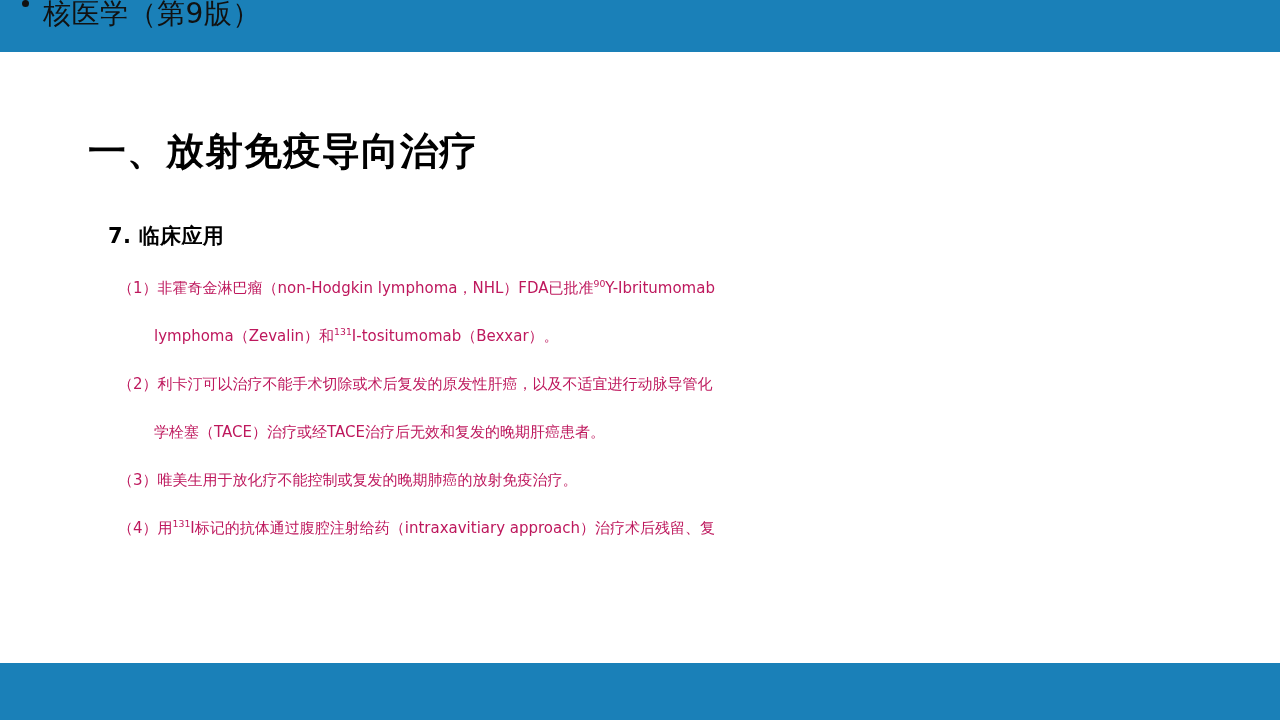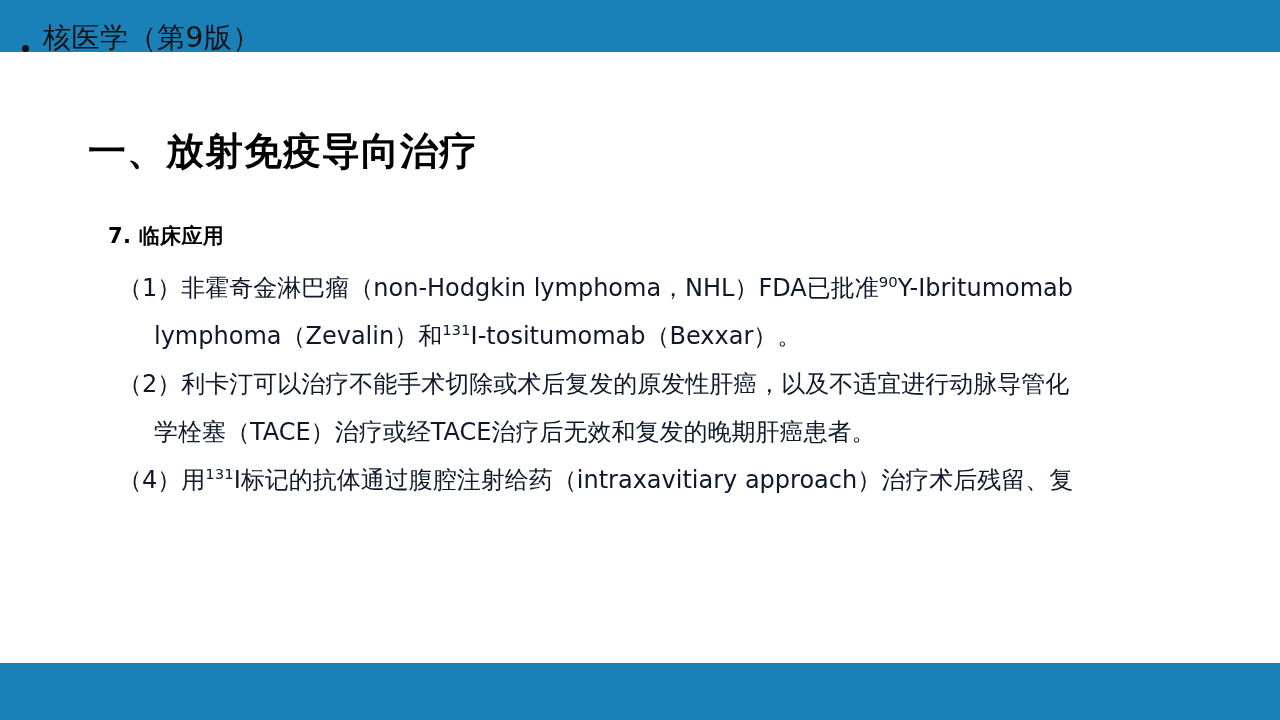--- a/index.html
+++ b/index.html
@@ -25,21 +25,21 @@
 
   
   .header-bar {
     position: absolute;
     left: 0;
     top: 0;
     width: 1280px;
     height: 52px;
     background: #1a80b8;
     display: flex;
-    align-items: flex-end;
+    align-items: flex-start;
   }
   .header-bullet {
     width: 7px;
     height: 7px;
     border-radius: 50%;
     background: #111111;
     margin-left: 22px;
     margin-right: 14px;
     flex: 0 0 auto;
   }
@@ -84,22 +84,22 @@
   .subheading {
     font-size: 21px;
     font-weight: bold;
     color: #000000;
     margin: 0 0 14px 0;
     letter-spacing: 0.3px;
     white-space: nowrap;
   }
 
   .para {
-    font-size: 24px;
-    color: #0f172a;
+    font-size: 15px;
+    color: #be185d;
     line-height: 48px;
     margin: 0;
     white-space: nowrap;
   }
   .para.indent-1 {
     padding-left: 10px;
   }
   .para.indent-2 {
     padding-left: 46px;
   }
@@ -121,19 +121,20 @@
 
   <div class="section-heading">一、放射免疫导向治疗</div>
 
   <div class="body-block">
     <div class="subheading">7. 临床应用</div>
     <div id="paragraph-list">
         <div class="para indent-1"><span>（1）非霍奇金淋巴瘤（non-Hodgkin lymphoma，NHL）FDA已批准</span><sup>90</sup><span>Y-Ibritumomab</span></div>
         <div class="para indent-2"><span>lymphoma（Zevalin）和</span><sup>131</sup><span>I-tositumomab（Bexxar）。</span></div>
         <div class="para indent-1"><span>（2）利卡汀可以治疗不能手术切除或术后复发的原发性肝癌，以及不适宜进行动脉导管化</span></div>
         <div class="para indent-2"><span>学栓塞（TACE）治疗或经TACE治疗后无效和复发的晚期肝癌患者。</span></div>
+        <div class="para indent-1"><span>（3）唯美生用于放化疗不能控制或复发的晚期肺癌的放射免疫治疗。</span></div>
         <div class="para indent-1"><span>（4）用</span><sup>131</sup><span>I标记的抗体通过腹腔注射给药（intraxavitiary approach）治疗术后残留、复</span></div>
       </div>
   </div>
 
   <div class="footer-bar"></div>
 
 </div>
 
 </body></html>

